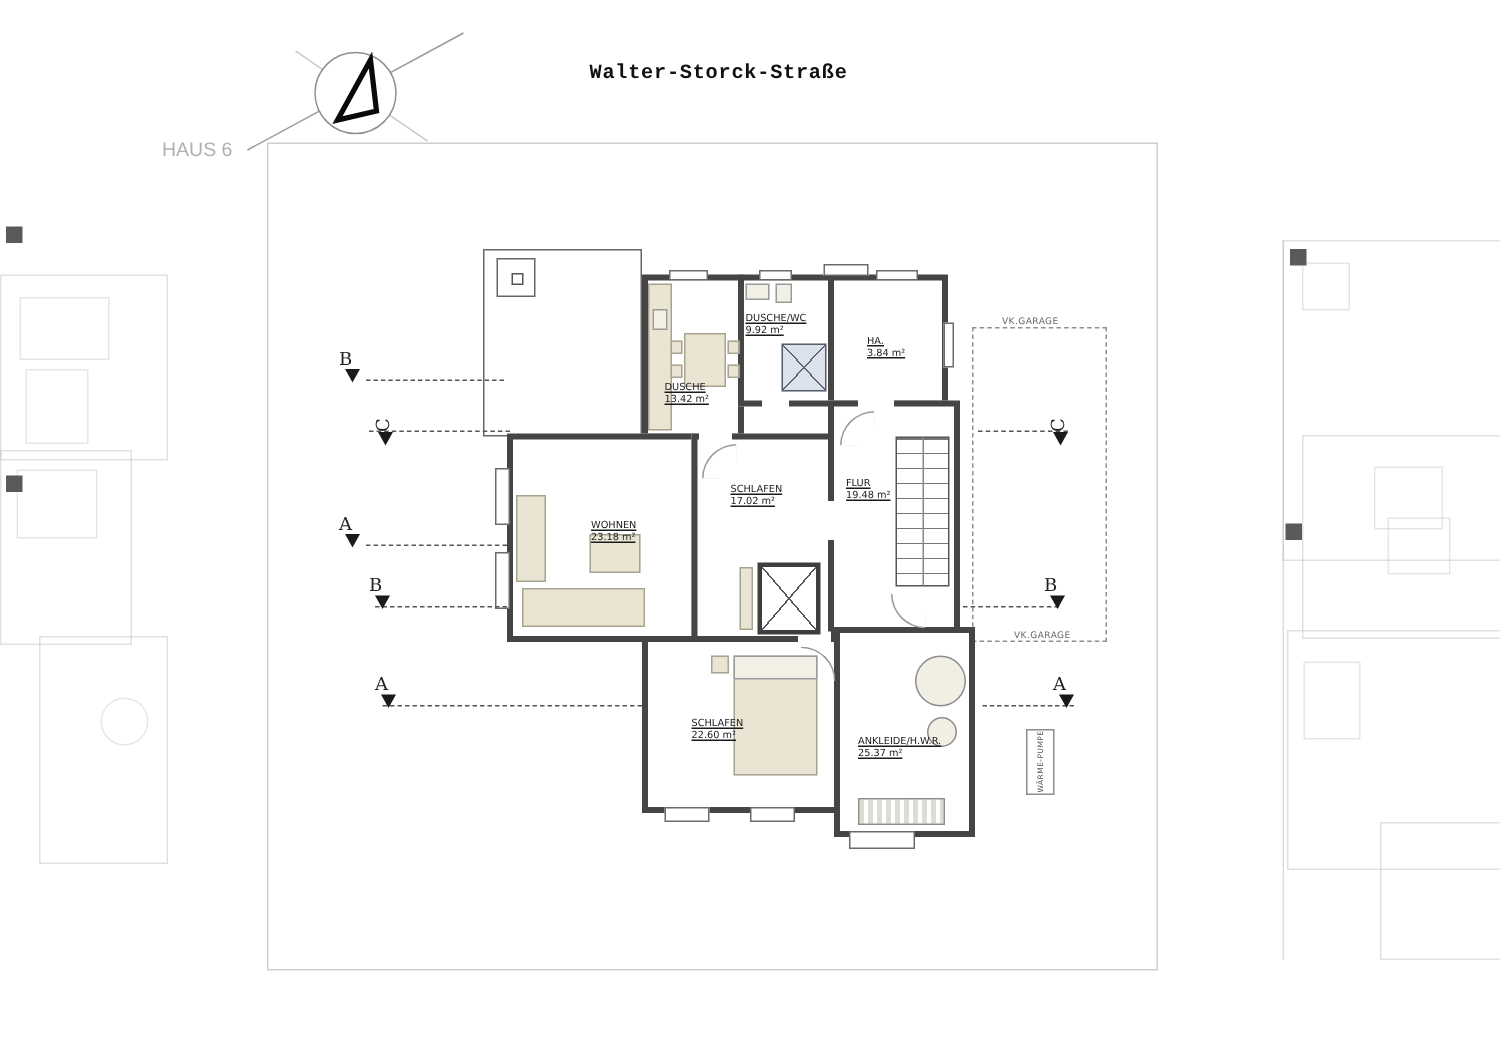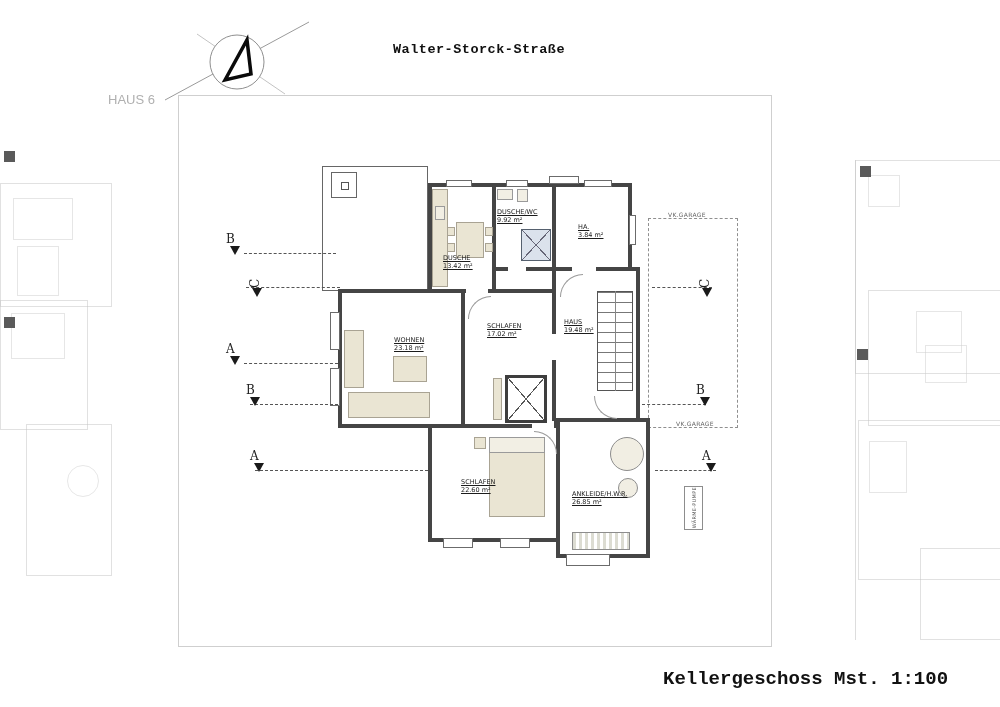--- a/index.html
+++ b/index.html
@@ -64,21 +64,20 @@
           white-space:nowrap;letter-spacing:.3px;}
   .garage-dash{position:absolute;left:648px;top:218px;width:88px;height:208px;border:1px dashed #8f8f8f;z-index:1;}
 </style>
 </head>
 <body>
 
 <div id="canvas">
 
   <div class="street-label">Walter-Storck-Straße</div>
   <div class="haus-label">HAUS 6</div>
-  <div class="plan-title">Kellergeschoss Mst. 1:100</div>
 
   <svg class="abs" style="left:163px;top:16px;z-index:2" width="150" height="88">
     <line x1="2" y1="84" x2="146" y2="6" stroke="#9a9a9a" stroke-width="1"></line>
     <line x1="34" y1="18" x2="122" y2="78" stroke="#c3c3c3" stroke-width="1"></line>
     <circle cx="74" cy="46" r="27" fill="#fff" stroke="#8f8f8f" stroke-width="1"></circle>
     <path d="M62 64 L84 24 L88 58 Z" fill="none" stroke="#0a0a0a" stroke-width="3.5" stroke-linejoin="miter"></path>
   </svg>
 
   <div class="boundary"></div>
   <div class="boundary-inner"></div>
@@ -188,39 +187,39 @@
     <span>13.42 m²</span>
   </div>
   <div class="room-label" style="left:497px;top:208px">
     <span>DUSCHE/WC</span>
     <span>9.92 m²</span>
   </div>
   <div class="room-label" style="left:578px;top:223px">
     <span>HA.</span>
     <span>3.84 m²</span>
   </div>
-  <div class="room-label" style="left:394px;top:336px">
+  <div class="room-label" style="left:394px;top:346px">
     <span>WOHNEN</span>
     <span>23.18 m²</span>
   </div>
   <div class="room-label" style="left:487px;top:322px">
     <span>SCHLAFEN</span>
     <span>17.02 m²</span>
   </div>
   <div class="room-label" style="left:564px;top:318px">
-    <span>HAUS</span>
+    <span>FLUR</span>
     <span>19.48 m²</span>
   </div>
   <div class="room-label" style="left:461px;top:478px">
     <span>SCHLAFEN</span>
     <span>22.60 m²</span>
   </div>
   <div class="room-label" style="left:572px;top:490px">
     <span>ANKLEIDE/H.W.R.</span>
-    <span>26.85 m²</span>
+    <span>25.37 m²</span>
   </div>
 
   <div class="marker" style="left:226px;top:232px">
     <span class="mletter">B</span>
     <span class="mtri"></span>
   </div>
   <div class="marker" style="left:248px;top:274px">
     <span class="mletter rot">C</span>
     <span class="mtri"></span>
   </div>

